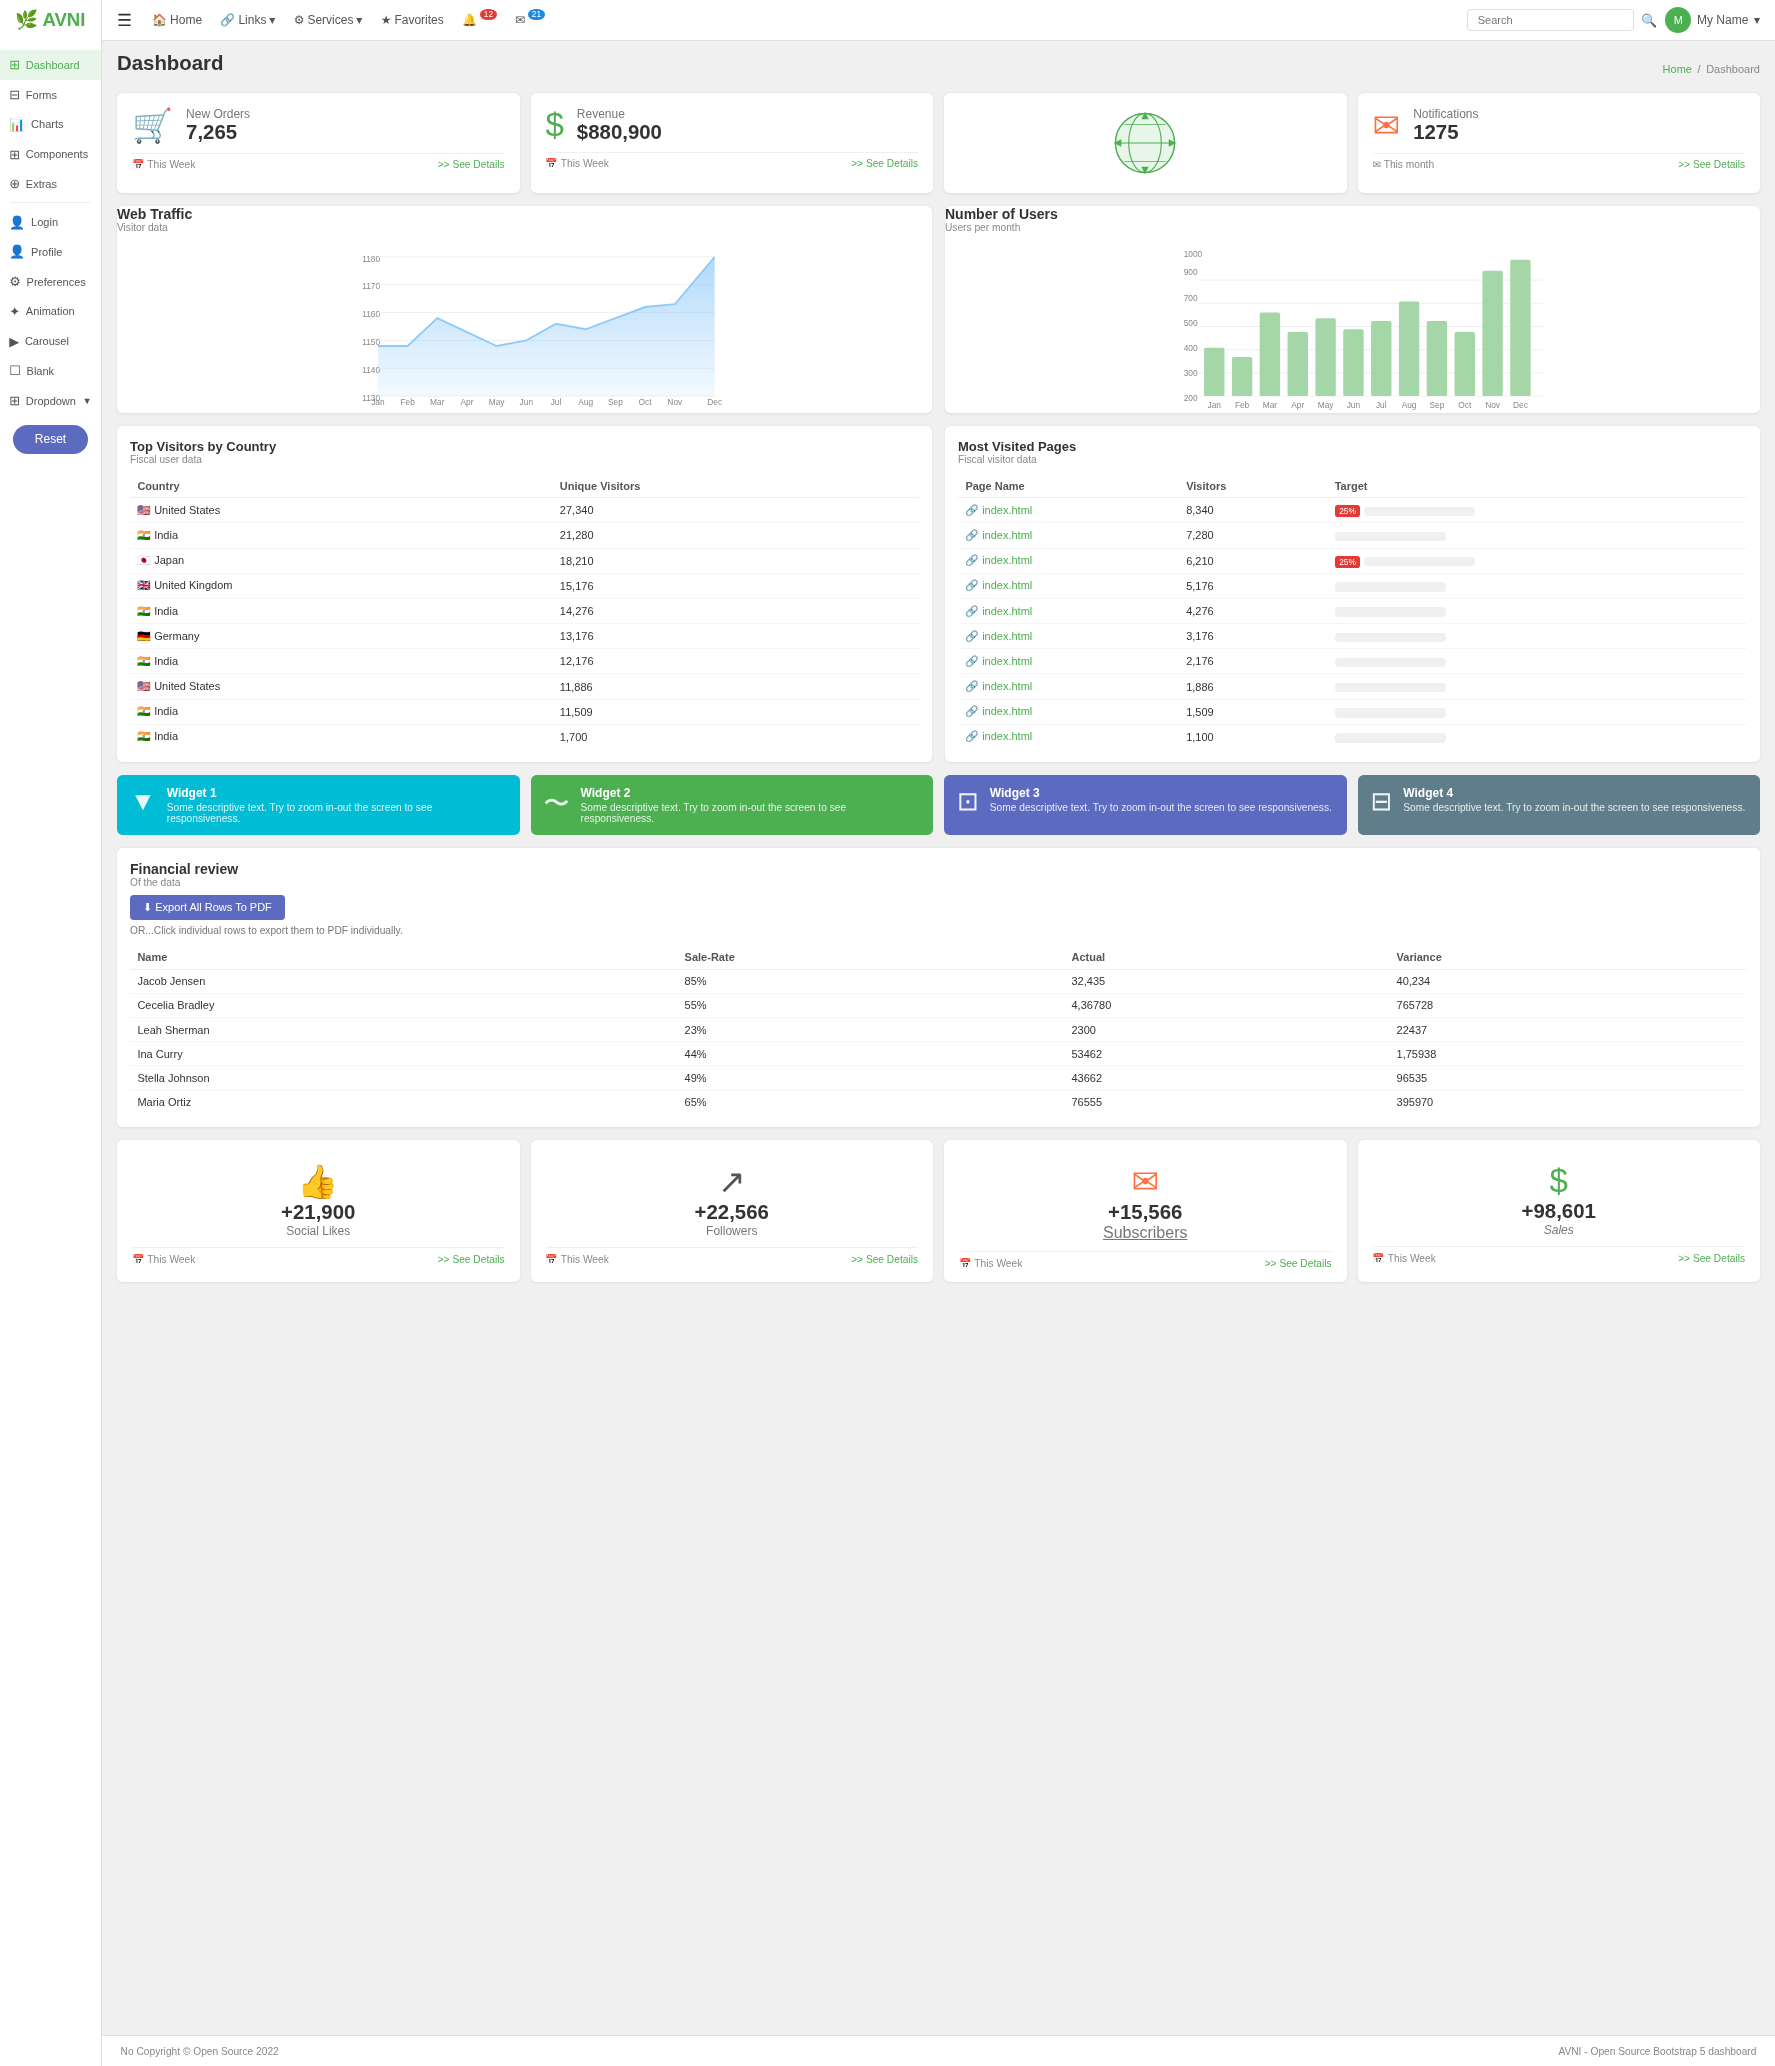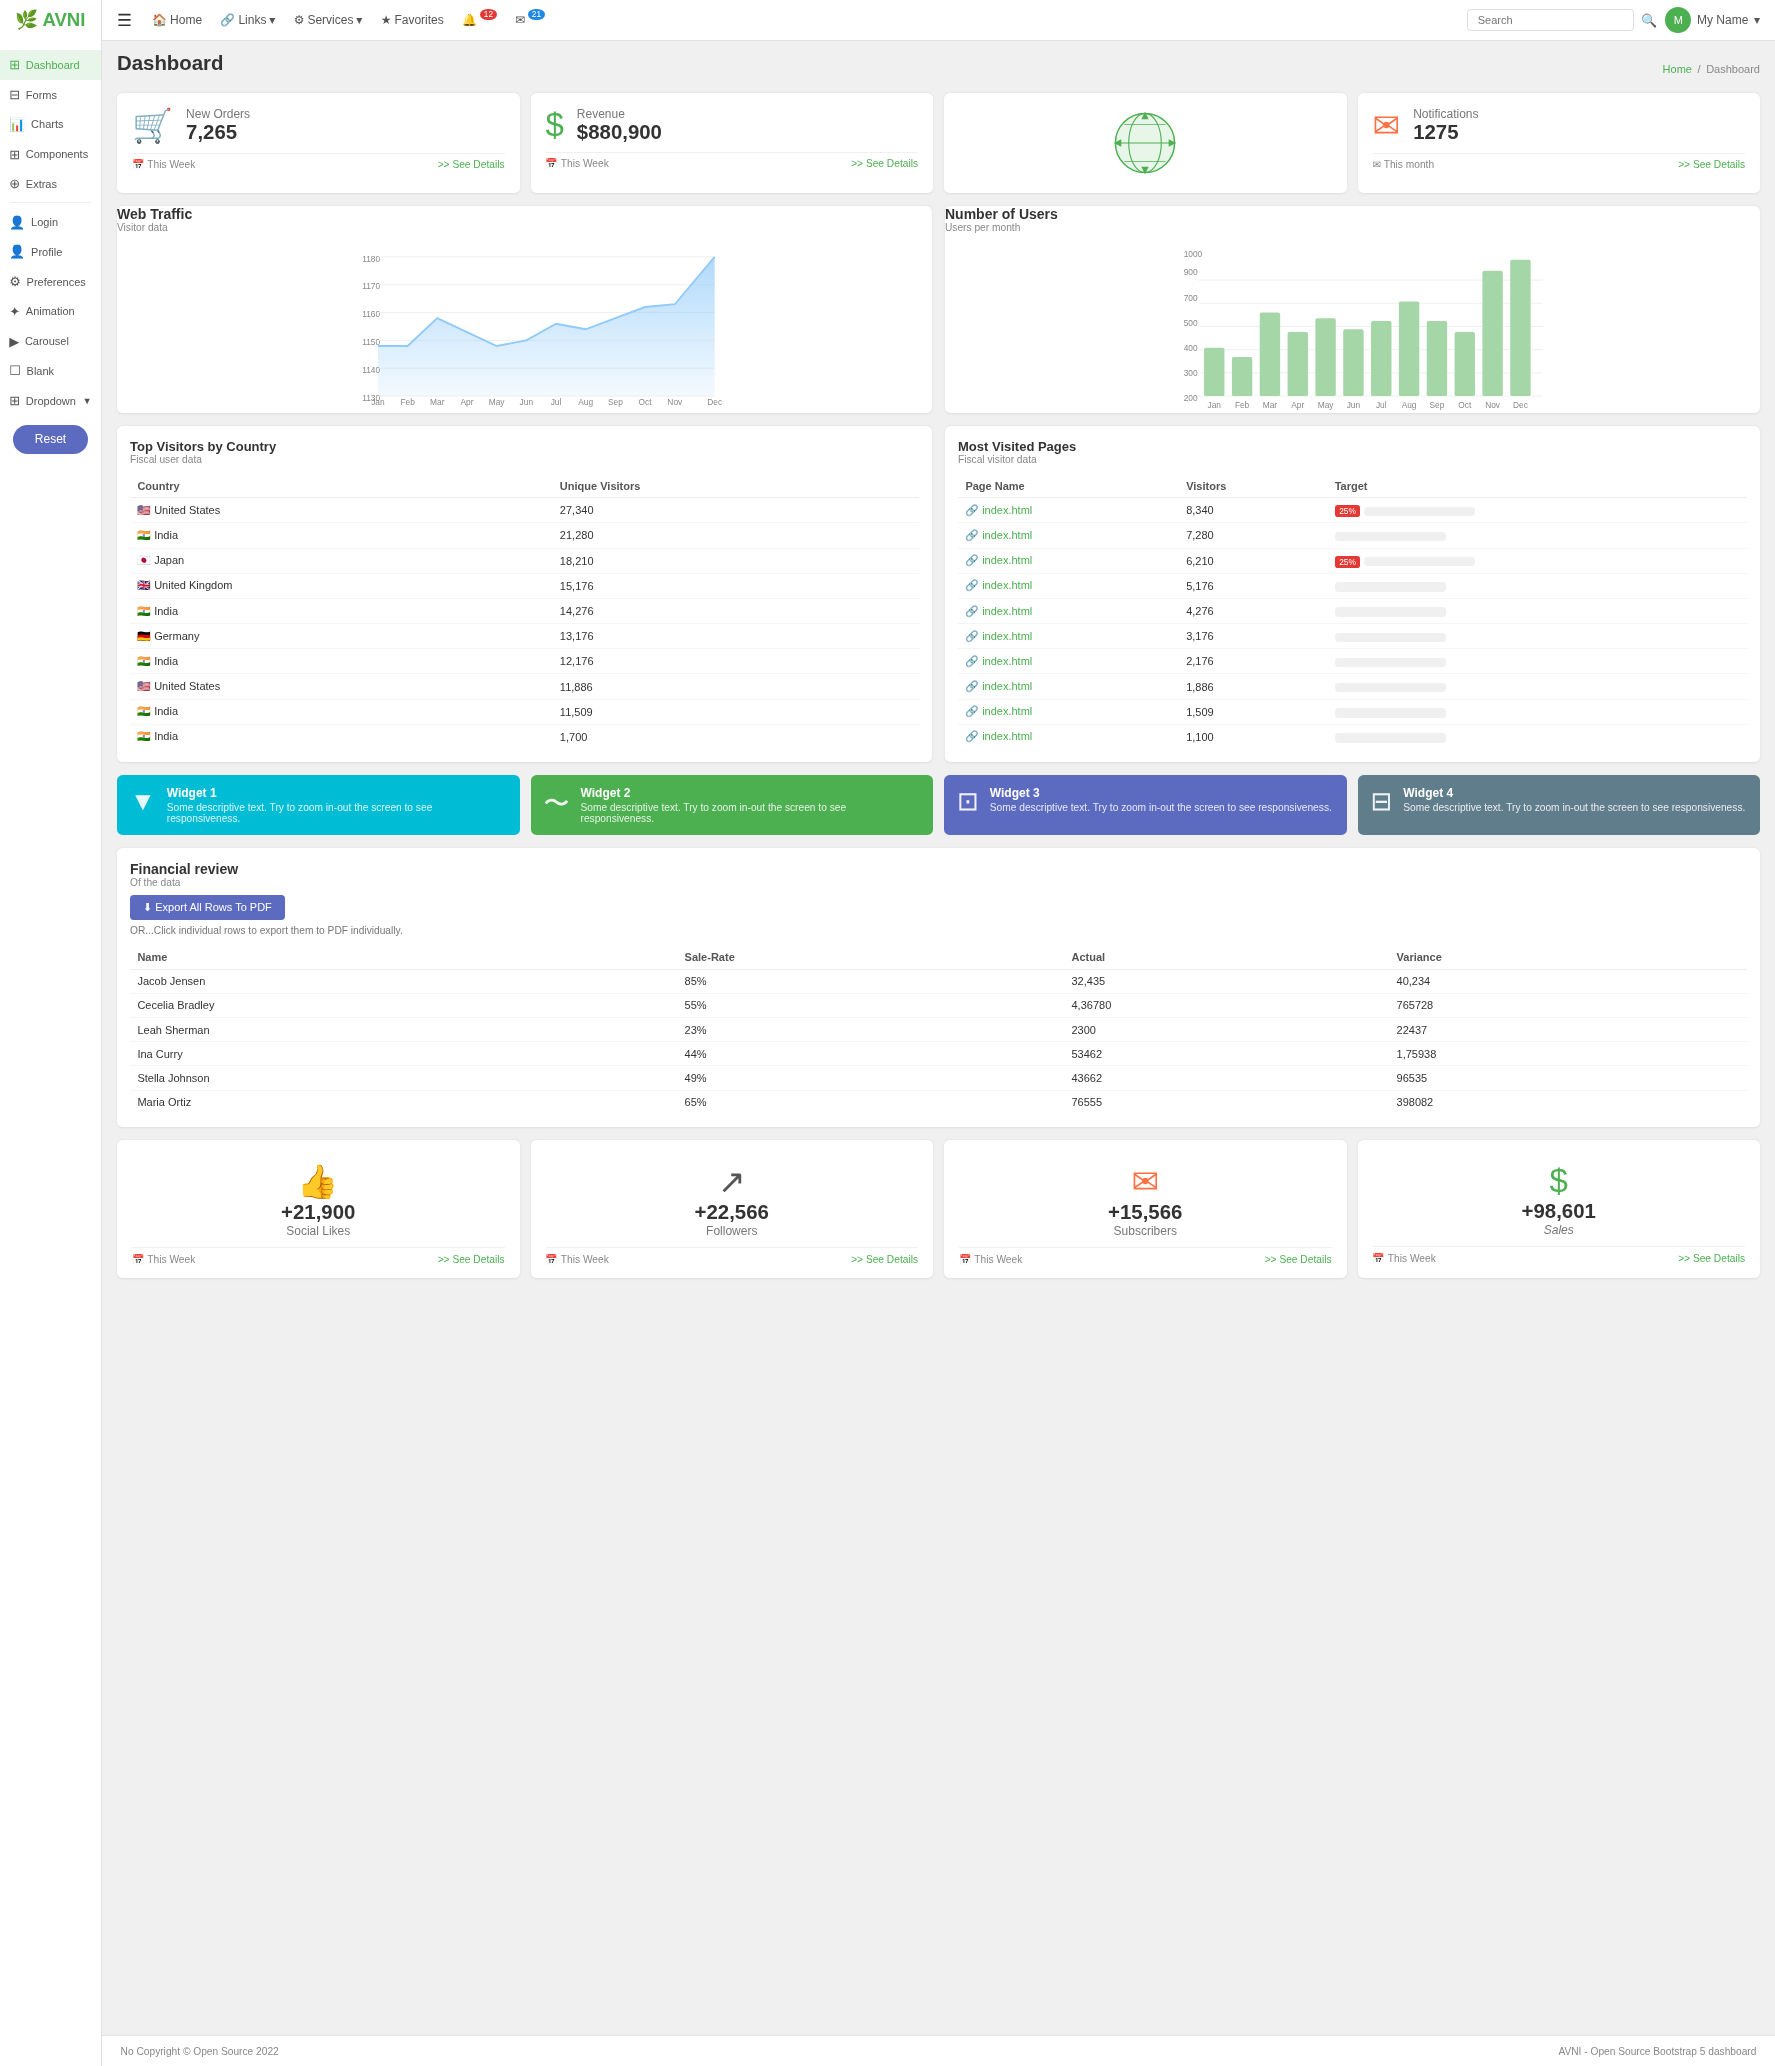--- a/index.html
+++ b/index.html
@@ -603,21 +603,21 @@
               <tr style="cursor: pointer;">
                 <td>Stella Johnson</td>
                 <td>49%</td>
                 <td>43662</td>
                 <td>96535</td>
               </tr>
               <tr style="cursor: pointer; margin-top: 17px;">
                 <td>Maria Ortiz</td>
                 <td>65%</td>
                 <td>76555</td>
-                <td>398082</td>
+                <td>395970</td>
               </tr>
             </tbody>
         </table>
       </div>
 
       <div class="bottom-stats" id="bottom-stats-row">
           <div class="stat-card">
     <div style="text-align:center;padding:9.3px 0;">
       <div style="font-size:33px;color:#5c6bc0;">👍</div>
       <div style="font-size:20.4px;font-weight:bold;color:#333;">+21,900</div>
@@ -636,21 +636,21 @@
     </div>
     <div class="stat-footer">
       <span>📅 This Week</span>
       <span class="stat-footer-link">&gt;&gt; See Details</span>
     </div>
           </div>
           <div class="stat-card">
     <div style="text-align:center;padding:9.3px 0;">
       <div style="font-size:33px;color:#ff7043;">✉</div>
       <div style="font-size:20.4px;font-weight:bold;color:#333;">+15,566</div>
-      <div style="font-size:12px;color:#777;">Subscribers</div>
+      <div style="font-size:16px;color:#777;text-decoration:underline;">Subscribers</div>
     </div>
     <div class="stat-footer">
       <span>📅 This Week</span>
       <span class="stat-footer-link">&gt;&gt; See Details</span>
     </div>
           </div>
           <div class="stat-card">
     <div style="text-align:center;padding:9.3px 0;">
       <div style="font-size:33px;color:#4caf50;">$</div>
       <div style="font-size:20.4px;font-weight:bold;color:#333;">+98,601</div>

